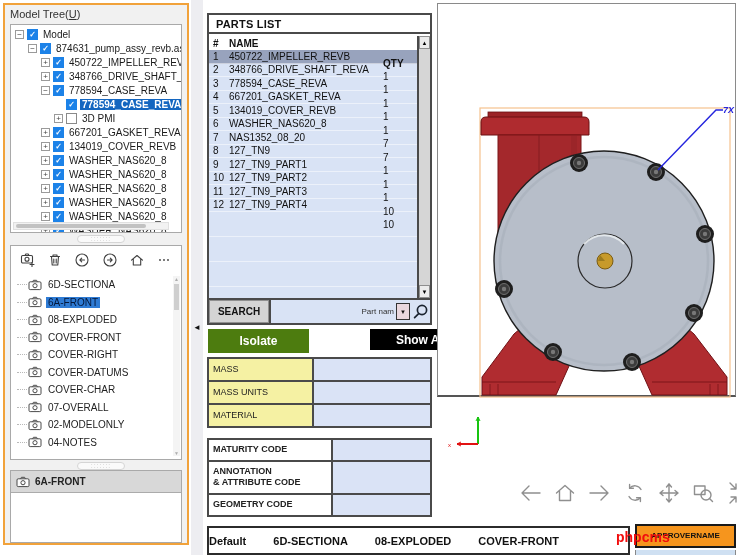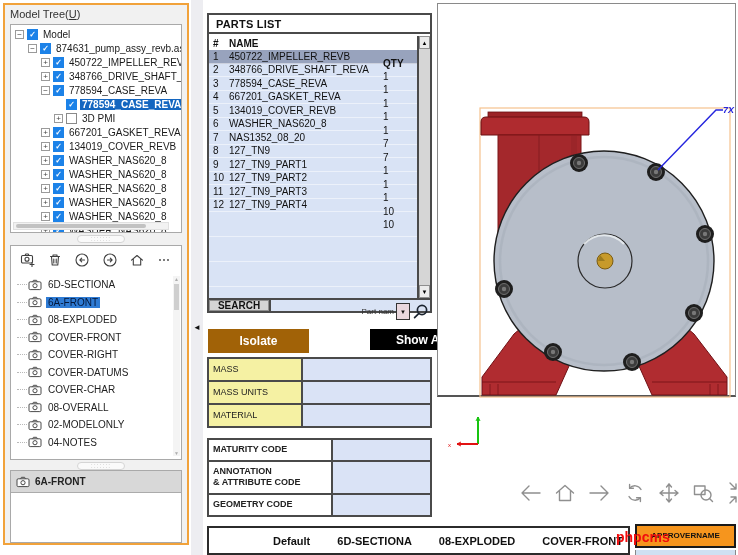--- a/index.html
+++ b/index.html
@@ -64,49 +64,49 @@
   .c-qty{flex:none;width:34px;margin-top:40px;}
   .prow{display:flex;height:13.5px;align-items:center;font-size:10px;color:#111;
     border-bottom:1px solid rgba(255,255,255,.5);}
   .prow.sel{background:#98A3BD;}
   .prow.empty{height:25px;}
   #parts-vscroll{position:absolute;right:0;top:21px;bottom:0;width:13px;background:#D6D6D6;border-left:2px solid #4A4A4A;}
   .ps-btn{position:absolute;left:0;right:0;height:13px;background:#ECECEC;border:1px solid #8f8f8f;
     font-size:6px;color:#000;text-align:center;line-height:12px;}
   #ps-up{top:0;} #ps-down{bottom:0;}
 
-  #search-box{position:absolute;left:207px;top:298px;width:225px;height:15px;border:2px solid #4A4A4A;
+  #search-box{position:absolute;left:207px;top:298px;width:225px;height:27px;border:2px solid #4A4A4A;
     background:#D9E3F5;display:flex;}
   #search-btn{flex:none;width:62px;background:#D4D4D4;border-right:2px solid #4A4A4A;
     box-shadow:inset 0 0 0 1px #909090;display:flex;align-items:center;justify-content:center;
     font-size:10px;font-weight:700;color:#111;}
   #search-field{position:relative;flex:1;}
   #search-filter{position:absolute;right:36px;top:7px;font-size:8px;color:#333;}
   #search-drop{position:absolute;right:20px;top:3px;width:14px;height:17px;background:#E9D7DD;
     border:1px solid #333;font-size:6px;line-height:16px;text-align:center;color:#111;}
   #search-mag{position:absolute;right:1px;top:3px;}
 
-  #isolate-btn{position:absolute;left:208px;top:329px;width:101px;height:24px;background:#a16207;
+  #isolate-btn{position:absolute;left:208px;top:329px;width:101px;height:24px;background:#4d7c0f;
     color:#fff;font-size:12px;font-weight:700;display:flex;align-items:center;justify-content:center;}
   #showall-btn{position:absolute;left:330px;top:329px;width:102px;height:21px;background:#000000;
     color:#fff;font-size:12px;font-weight:700;display:flex;align-items:center;justify-content:center;margin-left:40px;}
 
   .kv-table{position:absolute;left:207px;width:225px;border:2px solid #4A4A4A;background:#fff;}
   #props-mount{top:357px;}
   #codes-mount{top:438px;font-weight:bold;}
   .kvrow{display:flex;border-bottom:2px solid #4A4A4A;}
   .kvrow:last-child{border-bottom:none;}
   .kvrow .k{flex:none;border-right:2px solid #4A4A4A;font-size:9px;color:#222;
     display:flex;align-items:center;padding:4px 0 4px 4px;white-space:pre-line;line-height:1.25;}
   .kvrow .v{flex:1;background:#DAE3F6;font-size:9px;color:#222;}
-  #props-mount .k{width:94px;background:#F5F1A3;min-height:21px;}
+  #props-mount .k{width:105px;background:#F5F1A3;min-height:21px;}
   #codes-mount .k{width:124px;background:#fff;min-height:20px;}
 
   #footer-tabs{position:absolute;left:207px;top:526px;width:423px;height:29px;border:2px solid #2B2B2B;
-    background:#fff;display:flex;align-items:center;padding-left:64px;gap:27px;}
+    background:#fff;display:flex;align-items:center;gap:27px;}
   .ftab{font-size:11px;font-weight:700;color:#111;white-space:nowrap;}
 
   #approver-box{position:absolute;left:635px;top:524px;width:101px;height:24px;background:#F6951D;
     border:2px solid #1A1A1A;display:flex;flex-direction:row;align-items:center;justify-content:center;}
   #approver-box span{font-size:8px;font-weight:600;color:#111;line-height:1.05;}
   #approver-strip{position:absolute;left:635px;top:550px;width:101px;height:5px;background:#CFE0F2;
     border-left:1px solid #888;border-right:1px solid #888;}
   #watermark{position:absolute;left:616px;top:529px;font-size:14px;font-weight:700;color:#F10D0D;z-index:9;}
 
   
@@ -314,21 +314,21 @@
     </svg>
     <span class="lbl">COVER-CHAR</span>
   </div>
           <div class="view-item">
     <span class="conn"></span>
     <svg width="14" height="12" viewBox="0 0 14 12" style="stroke:#4a4a4a;fill:#fff;stroke-width:1;">
       <rect x="1" y="2.8" width="12" height="7.8" rx="1.2"></rect>
               <circle cx="7" cy="6.7" r="2.1"></circle>
               <path d="M4.6 2.8 L5.4 1.3 h3.2 l.8 1.5" fill="none"></path>
     </svg>
-    <span class="lbl">08-OVERALL</span>
+    <span class="lbl">07-OVERALL</span>
   </div>
           <div class="view-item">
     <span class="conn"></span>
     <svg width="14" height="12" viewBox="0 0 14 12" style="stroke:#4a4a4a;fill:#fff;stroke-width:1;">
       <rect x="1" y="2.8" width="12" height="7.8" rx="1.2"></rect>
               <circle cx="7" cy="6.7" r="2.1"></circle>
               <path d="M4.6 2.8 L5.4 1.3 h3.2 l.8 1.5" fill="none"></path>
     </svg>
     <span class="lbl">02-MODELONLY</span>
   </div>

